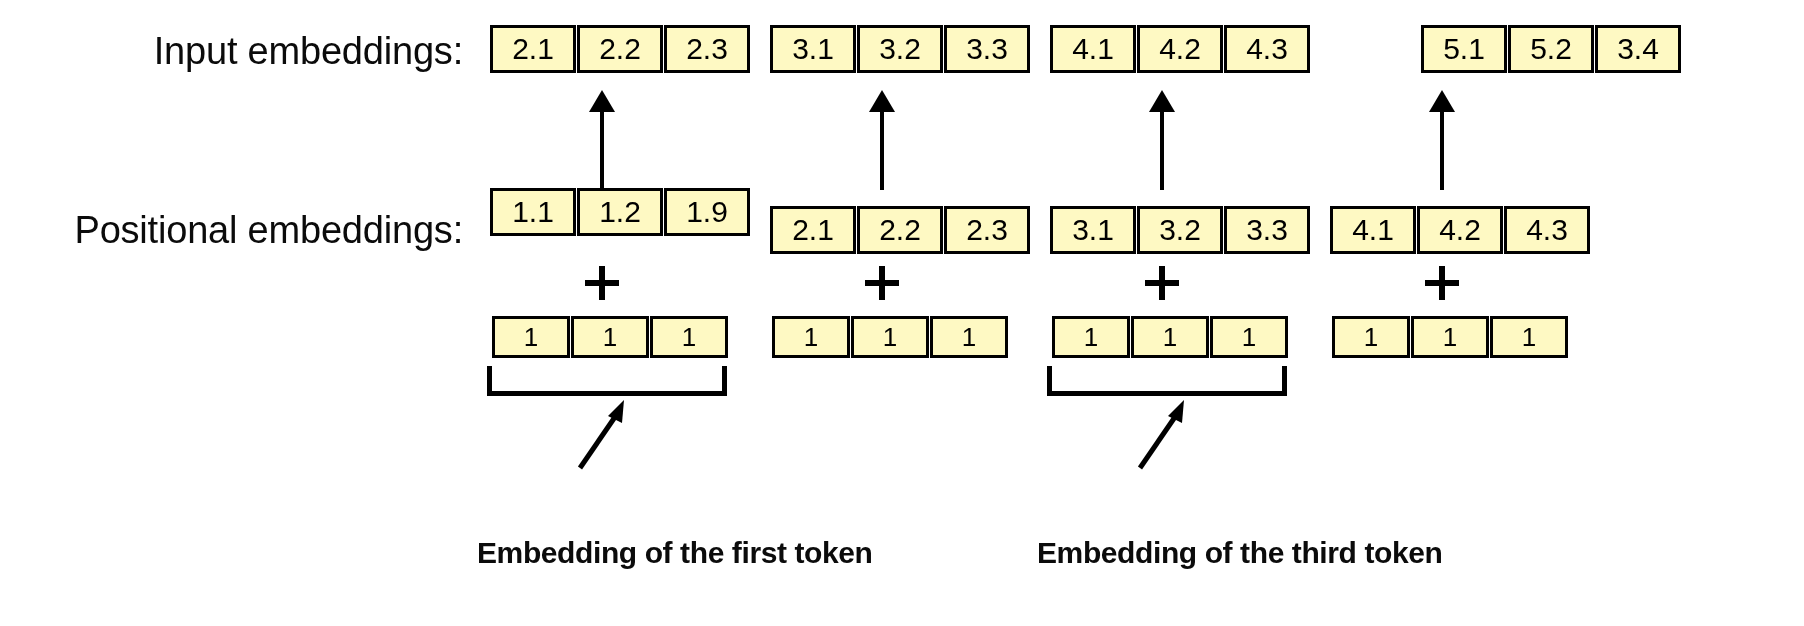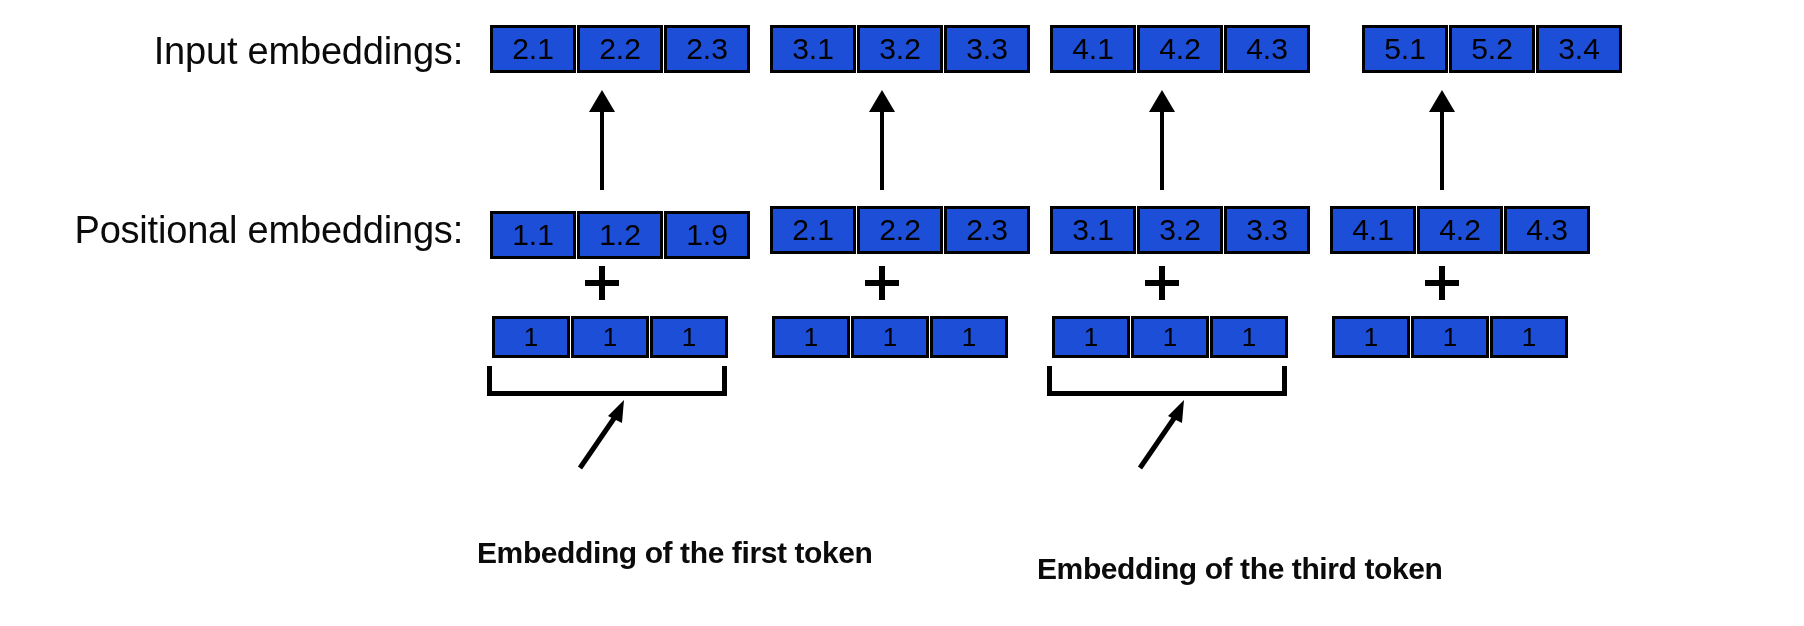--- a/index.html
+++ b/index.html
@@ -23,21 +23,21 @@
     text-align:right;
     letter-spacing:-0.2px;
     padding-left:8px;
   }
 
   
   .group{position:absolute;display:flex;}
   .cell{
     box-sizing:border-box;
     border:3px solid #000;
-    background:#1d4ed8;
+    background:#fef9c3;
     display:flex;
     align-items:center;
     justify-content:center;
     font-family:"Liberation Sans", sans-serif;
     color:#000;
     margin-right:1px;
   }
   .cell:last-child{margin-right:12px;}
   .row-val .cell{width:86px;height:48px;font-size:30px;}
   .row-tok .cell{width:78px;height:42px;font-size:26px;}
@@ -105,21 +105,21 @@
     <div class="cell">3.2</div>
     <div class="cell">3.3</div>
   </div>
 
   <div class="group row-val" style="left:1050px;top:25px;">
     <div class="cell">4.1</div>
     <div class="cell">4.2</div>
     <div class="cell">4.3</div>
   </div>
 
-  <div class="group row-val" style="left:1330px;top:25px;padding-left:32px;">
+  <div class="group row-val" style="left:1389px;top:25px;padding-left:32px;">
     <div class="cell">5.1</div>
     <div class="cell">5.2</div>
     <div class="cell">3.4</div>
   </div>
 
   <div class="vert-arrow" style="left:589px;top:90px;height:100px;">
     <div class="head"></div>
     <div class="shaft"></div>
   </div>
   <div class="vert-arrow" style="left:869px;top:90px;height:100px;">
@@ -128,21 +128,21 @@
   </div>
   <div class="vert-arrow" style="left:1149px;top:90px;height:100px;">
     <div class="head"></div>
     <div class="shaft"></div>
   </div>
   <div class="vert-arrow" style="left:1429px;top:90px;height:100px;">
     <div class="head"></div>
     <div class="shaft"></div>
   </div>
 
-  <div class="group row-val" style="left:490px;top:211px;">
+  <div class="group row-val" style="left:490px;top:188px;">
     <div class="cell">1.1</div>
     <div class="cell">1.2</div>
     <div class="cell">1.9</div>
   </div>
 
   <div class="group row-val" style="left:770px;top:206px;">
     <div class="cell">2.1</div>
     <div class="cell">2.2</div>
     <div class="cell">2.3</div>
   </div>
@@ -205,15 +205,15 @@
     <polygon points="54,2 38,18 52,25" fill="#000"></polygon>
   </svg>
 
   <svg class="diag" style="left:1130px;top:398px;" width="70" height="74" viewBox="0 0 70 74">
     <line x1="10" y1="70" x2="47" y2="16" stroke="#000" stroke-width="5"></line>
     <polygon points="54,2 38,18 52,25" fill="#000"></polygon>
   </svg>
 
   <div class="caption" style="left:477px;top:536px;">Embedding of the first token</div>
 
-  <div class="caption" style="left:1037px;top:536px;margin-top:16px;">Embedding of the third token</div>
+  <div class="caption" style="left:1037px;top:536px;">Embedding of the third token</div>
 
 </div>
 
 </body></html>

